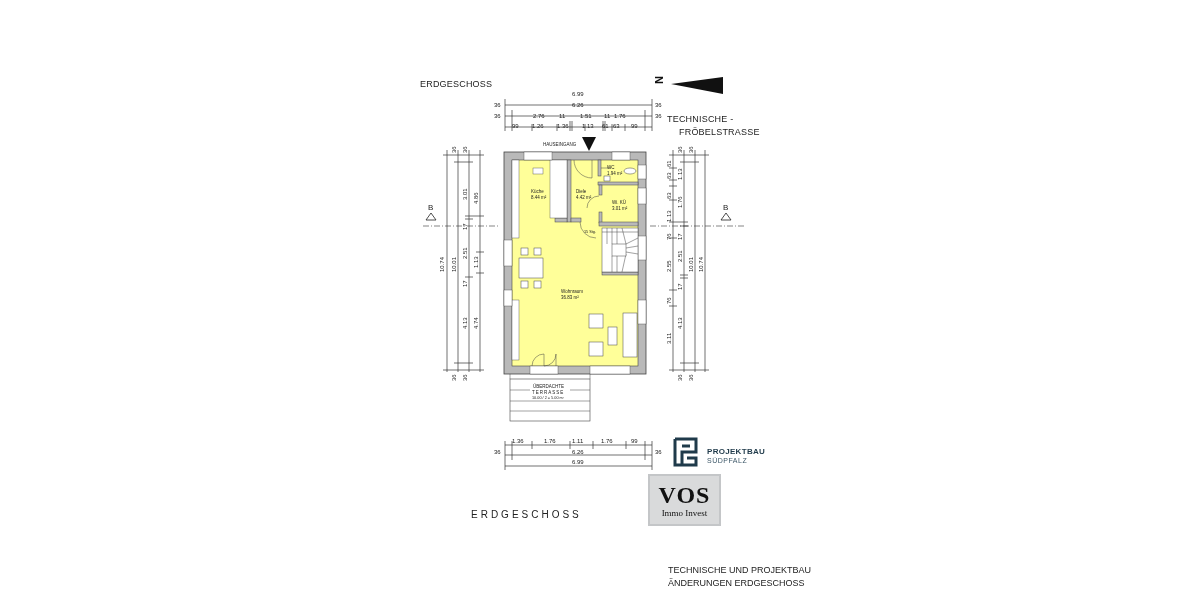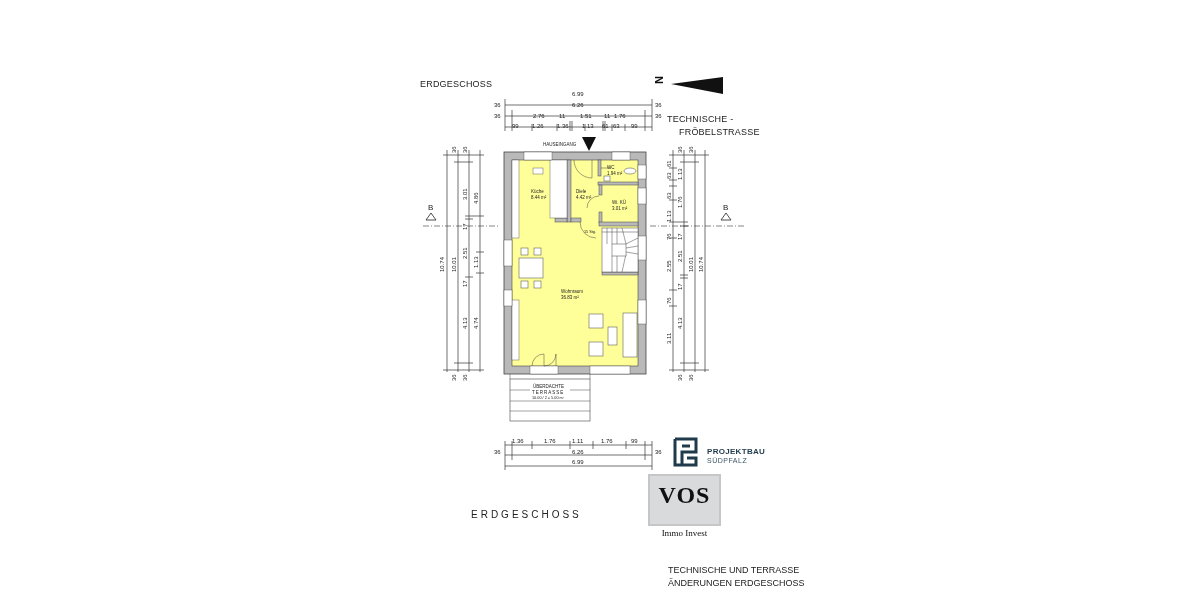--- a/index.html
+++ b/index.html
@@ -6,21 +6,21 @@
     body { width: 1200px; height: 600px; position: relative; overflow: hidden; font-family: "Liberation Sans", sans-serif; color: #222; }
     .abs { position: absolute; }
     .street { font-size: 9px; color: #222; letter-spacing: 0.2px; }
     .floor-title { font-size: 10px; letter-spacing: 3px; color: #222; }
     .disclaimer { font-size: 9px; line-height: 13px; color: #222; }
     svg text { font-family: "Liberation Sans", sans-serif; }
     .logo-pb-name { font-size: 8px; font-weight: bold; color: #1f3a4a; letter-spacing: 0.3px; }
     .logo-pb-sub { font-size: 7px; color: #3a5566; letter-spacing: 0.5px; }
     .vos-box { background: #d9dadb; border: 2px solid #c4c6c8; box-sizing: border-box; text-align: center; font-family: "Liberation Serif", serif; color: #111; }
     .vos-main { font-size: 24px; font-weight: bold; line-height: 26px; margin-top: 6px; letter-spacing: 1px; }
-    .vos-sub { font-size: 9px; line-height: 10px; margin-top: 20px; }
+    .vos-sub { font-size: 9px; line-height: 10px; }
   </style>
 </head>
 <body>
 
 <div class="abs street" style="left:420px;top:79px;">ERDGESCHOSS</div>
 <div class="abs street" style="left:667px;top:114px;">TECHNISCHE -</div>
 <div class="abs street" style="left:667px;top:127px;margin-left:12px;">FRÖBELSTRASSE</div>
 
 <div class="abs" style="left:655px;top:74px;width:72px;height:22px;">
   <svg width="72" height="22" viewBox="0 0 72 22">
@@ -315,15 +315,15 @@
   <div class="logo-pb-name abs" style="left:34px;top:10px;">PROJEKTBAU</div>
   <div class="logo-pb-sub abs" style="left:34px;top:20px;">SÜDPFALZ</div>
 </div>
 
 <div class="abs vos-box" style="left:648px;top:474px;width:73px;height:52px;">
   <div class="vos-main">VOS</div>
   <div class="vos-sub">Immo Invest</div>
 </div>
 
 <div class="abs disclaimer" style="left:668px;top:564px;">
-  <div>TECHNISCHE UND TERRASSE</div>
+  <div>TECHNISCHE UND PROJEKTBAU</div>
   <div>ÄNDERUNGEN ERDGESCHOSS</div>
 </div>
 
 </body></html>

